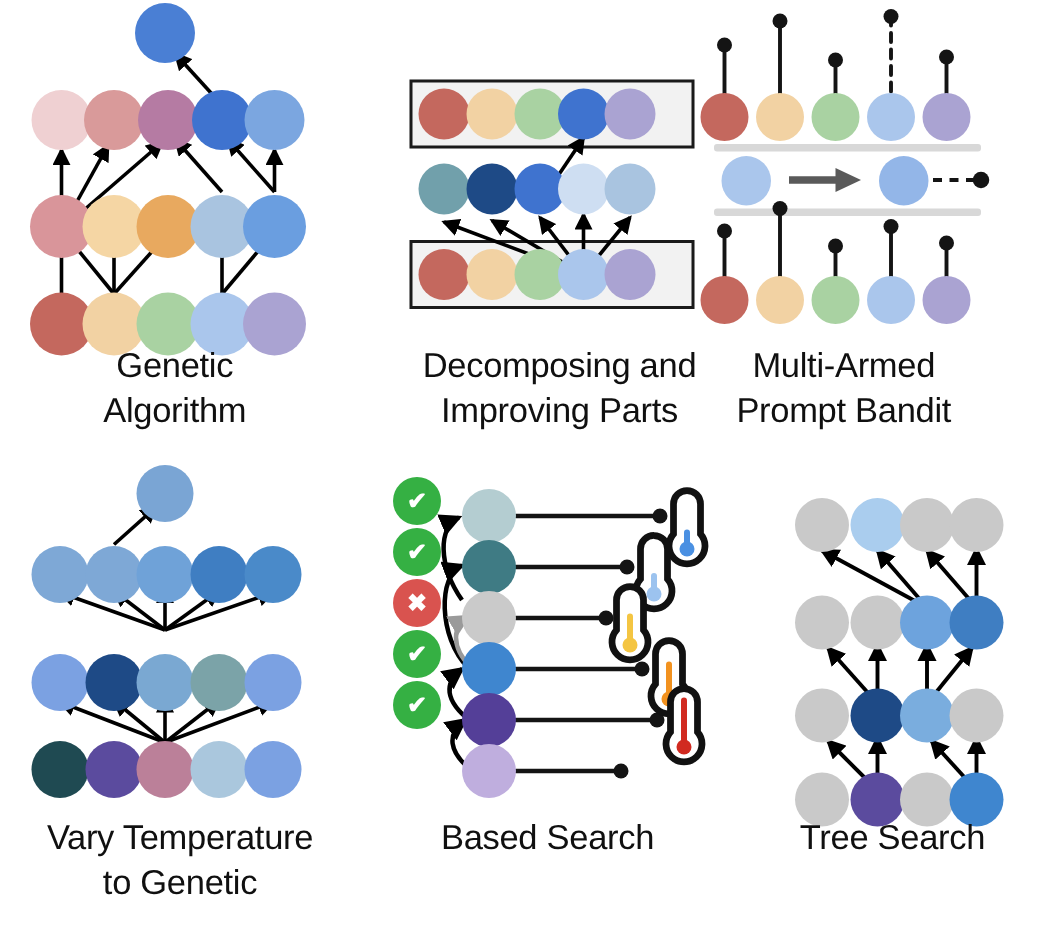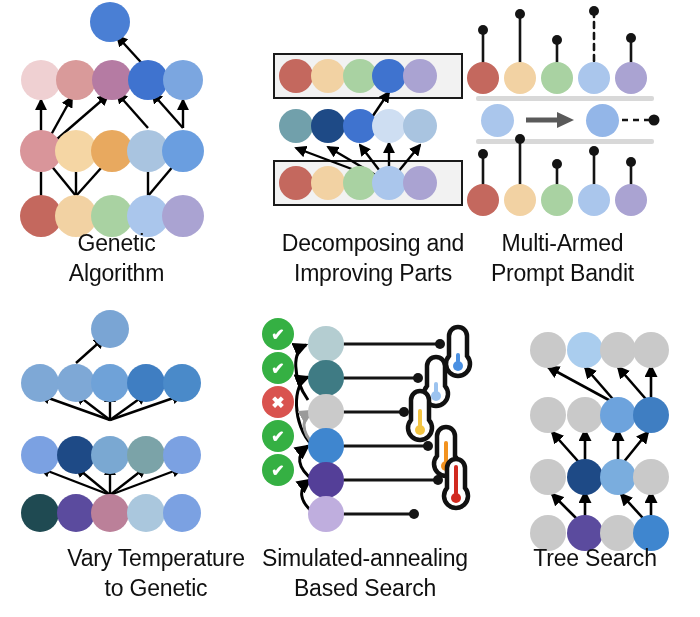--- a/index.html
+++ b/index.html
@@ -236,21 +236,21 @@
         <div class="node" style="left: 57px; top: 131px; width: 38px; height: 38px; background: rgb(30, 74, 134);"></div>
         <div class="node" style="left: 91px; top: 131px; width: 38px; height: 38px; background: rgb(122, 168, 210);"></div>
         <div class="node" style="left: 127px; top: 131px; width: 38px; height: 38px; background: rgb(123, 163, 168);"></div>
         <div class="node" style="left: 163px; top: 131px; width: 38px; height: 38px; background: rgb(123, 161, 226);"></div>
         <div class="node" style="left: 21px; top: 189px; width: 38px; height: 38px; background: rgb(31, 74, 82);"></div>
         <div class="node" style="left: 57px; top: 189px; width: 38px; height: 38px; background: rgb(91, 75, 158);"></div>
         <div class="node" style="left: 91px; top: 189px; width: 38px; height: 38px; background: rgb(187, 128, 153);"></div>
         <div class="node" style="left: 127px; top: 189px; width: 38px; height: 38px; background: rgb(170, 199, 221);"></div>
         <div class="node" style="left: 163px; top: 189px; width: 38px; height: 38px; background: rgb(123, 161, 226);"></div>
       </div>
-    <div class="caption" style="left:0;top:238px;width:240px;margin-left:36px;">
+    <div class="caption" style="left:0;top:238px;width:240px;">
       <span class="cline">Vary Temperature</span>
       <span class="cline">to Genetic</span>
     </div>
   </div>
 
   <div class="panel" style="left:240px;top:305px;width:250px;height:312px;">
     <div class="panel-canvas" style="width:250px;height:230px;">
       <svg class="lay" width="250" height="230">
         <g fill="none" stroke-width="3">
           <path d="M68,95 C52,72 52,46 66,40" stroke="#000" marker-end="url(#ah)"></path>
@@ -310,21 +310,20 @@
         <div class="badge" style="left: 22px; top: 47px; width: 32px; height: 32px; background: rgb(53, 176, 67);">✔</div>
         <div class="node" style="left: 68px; top: 89px; width: 36px; height: 36px; background: rgb(202, 202, 202);"></div>
         <div class="badge" style="left: 22px; top: 81px; width: 32px; height: 32px; background: rgb(217, 83, 79);">✖</div>
         <div class="node" style="left: 68px; top: 123px; width: 36px; height: 36px; background: rgb(63, 134, 207);"></div>
         <div class="badge" style="left: 22px; top: 115px; width: 32px; height: 32px; background: rgb(53, 176, 67);">✔</div>
         <div class="node" style="left: 68px; top: 157px; width: 36px; height: 36px; background: rgb(84, 63, 152);"></div>
         <div class="badge" style="left: 22px; top: 149px; width: 32px; height: 32px; background: rgb(53, 176, 67);">✔</div>
         <div class="node" style="left: 68px; top: 191px; width: 36px; height: 36px; background: rgb(191, 174, 222);"></div>
       </div>
     <div class="caption" style="left:0;top:238px;width:250px;">
-      <span class="cline">Simulated-annealing</span>
       <span class="cline">Based Search</span>
     </div>
   </div>
 
   <div class="panel" style="left:490px;top:305px;width:210px;height:312px;">
     <div class="panel-canvas" style="width:210px;height:230px;">
       <svg class="lay" width="210" height="230">
         <g stroke="#000" stroke-width="2.6" fill="none" marker-end="url(#ah)">
           <line x1="128" y1="100" x2="58" y2="62"></line>
           <line x1="128" y1="100" x2="95" y2="62"></line>

